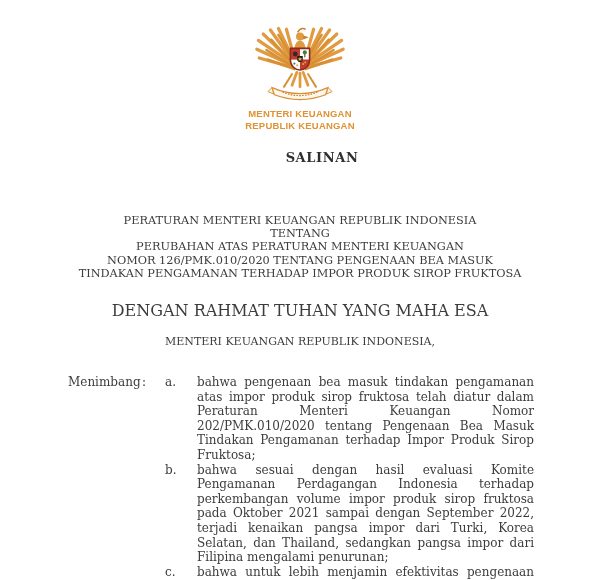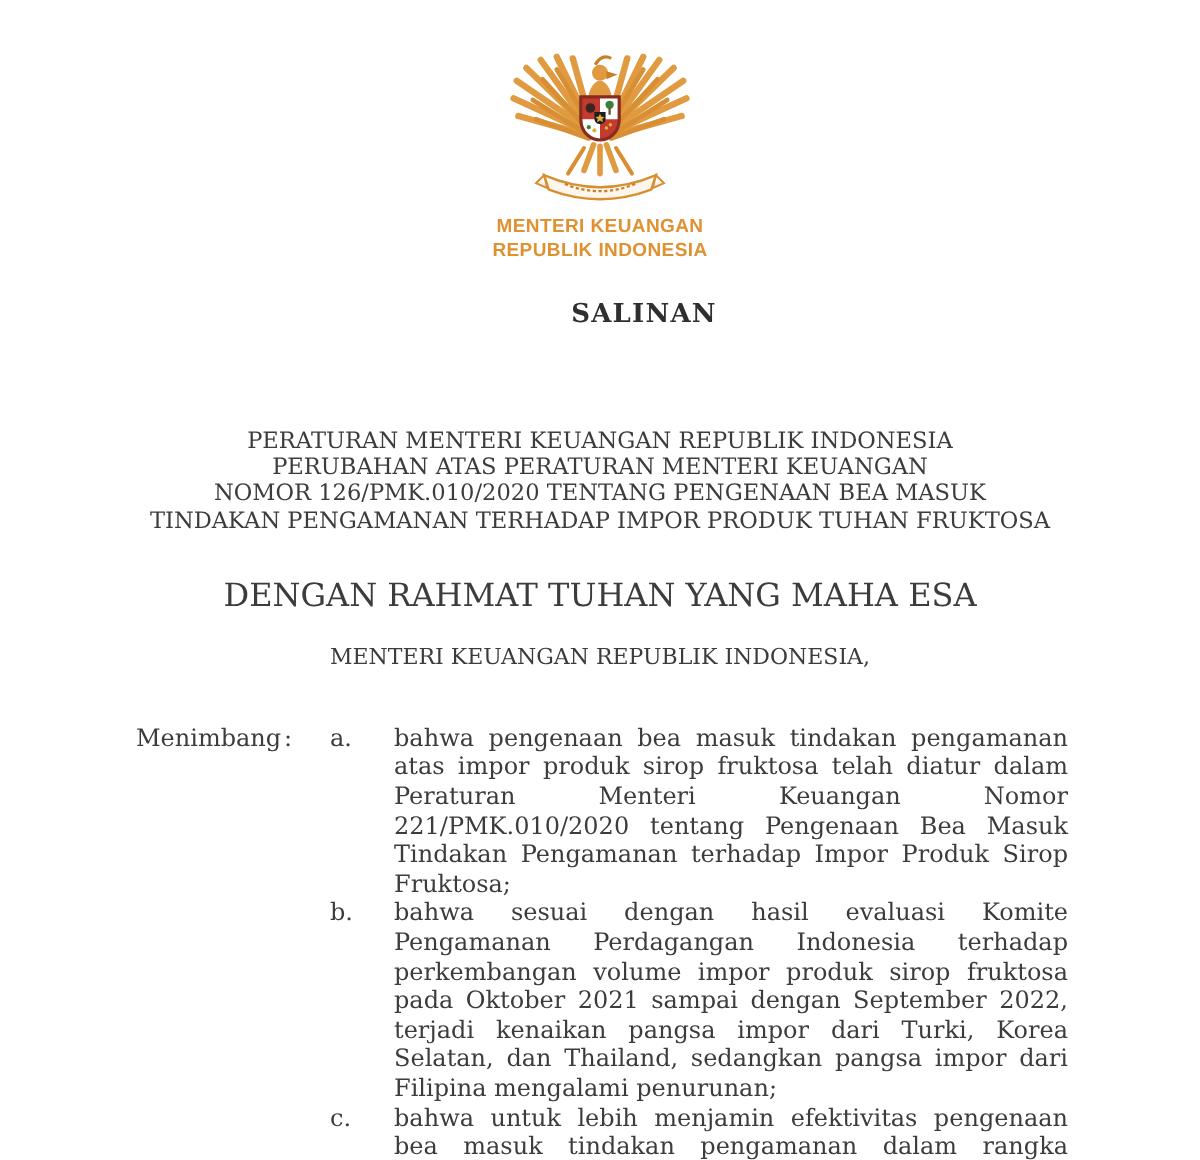--- a/index.html
+++ b/index.html
@@ -143,42 +143,43 @@
 
       <path d="M25 77 Q60 92 95 77 L92 86 Q60 98 28 86 Z" fill="#FDF6EC" stroke="#D88F33" stroke-width="1.5"></path>
       <path d="M25 77 l-5 5 l7 3 z" fill="#FDF6EC" stroke="#D88F33" stroke-width="1.2"></path>
       <path d="M95 77 l5 5 l-7 3 z" fill="#FDF6EC" stroke="#D88F33" stroke-width="1.2"></path>
       <path d="M38 82.5 q22 9 44 0" stroke="#C97F28" stroke-width="1.4" stroke-dasharray="2 1.6" fill="none"></path>
     </svg>
   </div>
 
   <div class="ministry">
     <div>MENTERI KEUANGAN</div>
-    <div>REPUBLIK INDONESIA</div>
+    <div>REPUBLIK KEUANGAN</div>
   </div>
 
   <div class="salinan">SALINAN</div>
 
   <div class="title-block">
     <div class="title-line">PERATURAN MENTERI KEUANGAN REPUBLIK INDONESIA</div>
+    <div class="title-line">TENTANG</div>
     <div class="title-line">PERUBAHAN ATAS PERATURAN MENTERI KEUANGAN</div>
     <div class="title-line">NOMOR 126/PMK.010/2020 TENTANG PENGENAAN BEA MASUK</div>
-    <div class="title-line">TINDAKAN PENGAMANAN TERHADAP IMPOR PRODUK TUHAN FRUKTOSA</div>
+    <div class="title-line">TINDAKAN PENGAMANAN TERHADAP IMPOR PRODUK SIROP FRUKTOSA</div>
   </div>
 
   <div class="invocation">DENGAN RAHMAT TUHAN YANG MAHA ESA</div>
   <div class="authority">MENTERI KEUANGAN REPUBLIK INDONESIA,</div>
 
   <div class="consider">
     <div class="c-label">Menimbang</div>
     <div class="c-colon">:</div>
     <div class="c-items">
       <div class="c-item">
         <div class="c-letter">a.</div>
-        <div class="c-text">bahwa pengenaan bea masuk tindakan pengamanan atas impor produk sirop fruktosa telah diatur dalam Peraturan Menteri Keuangan Nomor 221/PMK.010/2020 tentang Pengenaan Bea Masuk Tindakan Pengamanan terhadap Impor Produk Sirop Fruktosa;</div>
+        <div class="c-text">bahwa pengenaan bea masuk tindakan pengamanan atas impor produk sirop fruktosa telah diatur dalam Peraturan Menteri Keuangan Nomor 202/PMK.010/2020 tentang Pengenaan Bea Masuk Tindakan Pengamanan terhadap Impor Produk Sirop Fruktosa;</div>
       </div>
       <div class="c-item">
         <div class="c-letter">b.</div>
         <div class="c-text">bahwa sesuai dengan hasil evaluasi Komite Pengamanan Perdagangan Indonesia terhadap perkembangan volume impor produk sirop fruktosa pada Oktober 2021 sampai dengan September 2022, terjadi kenaikan pangsa impor dari Turki, Korea Selatan, dan Thailand, sedangkan pangsa impor dari Filipina mengalami penurunan;</div>
       </div>
       <div class="c-item">
         <div class="c-letter">c.</div>
         <div class="c-text">bahwa untuk lebih menjamin efektivitas pengenaan bea masuk tindakan pengamanan dalam rangka keberlangsungan usaha industri dalam negeri produsen sirop fruktosa, perlu mengubah Peraturan Menteri</div>
       </div>
     </div>

